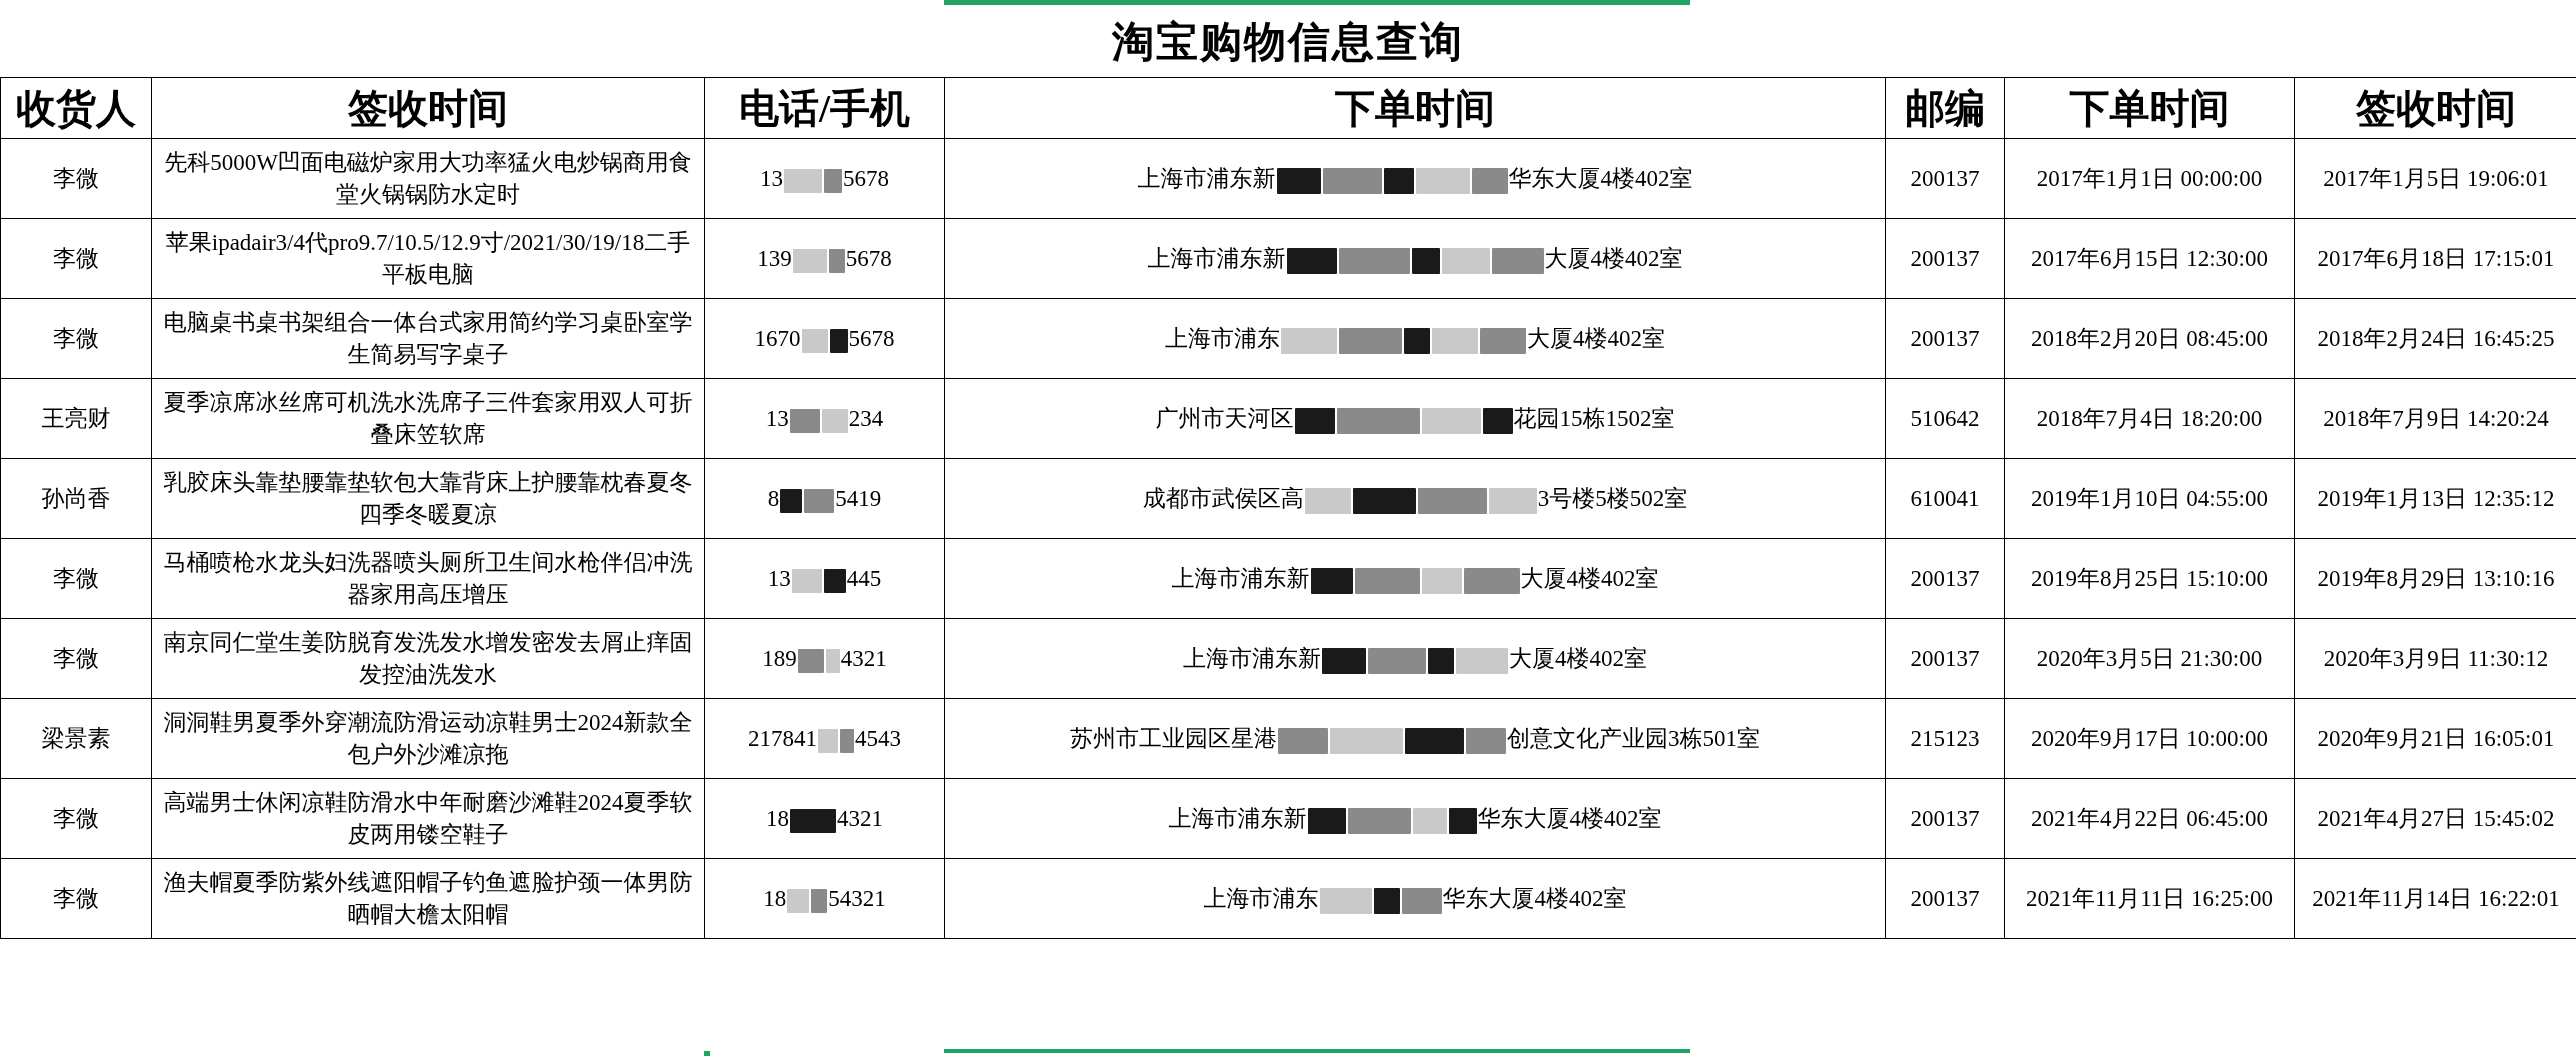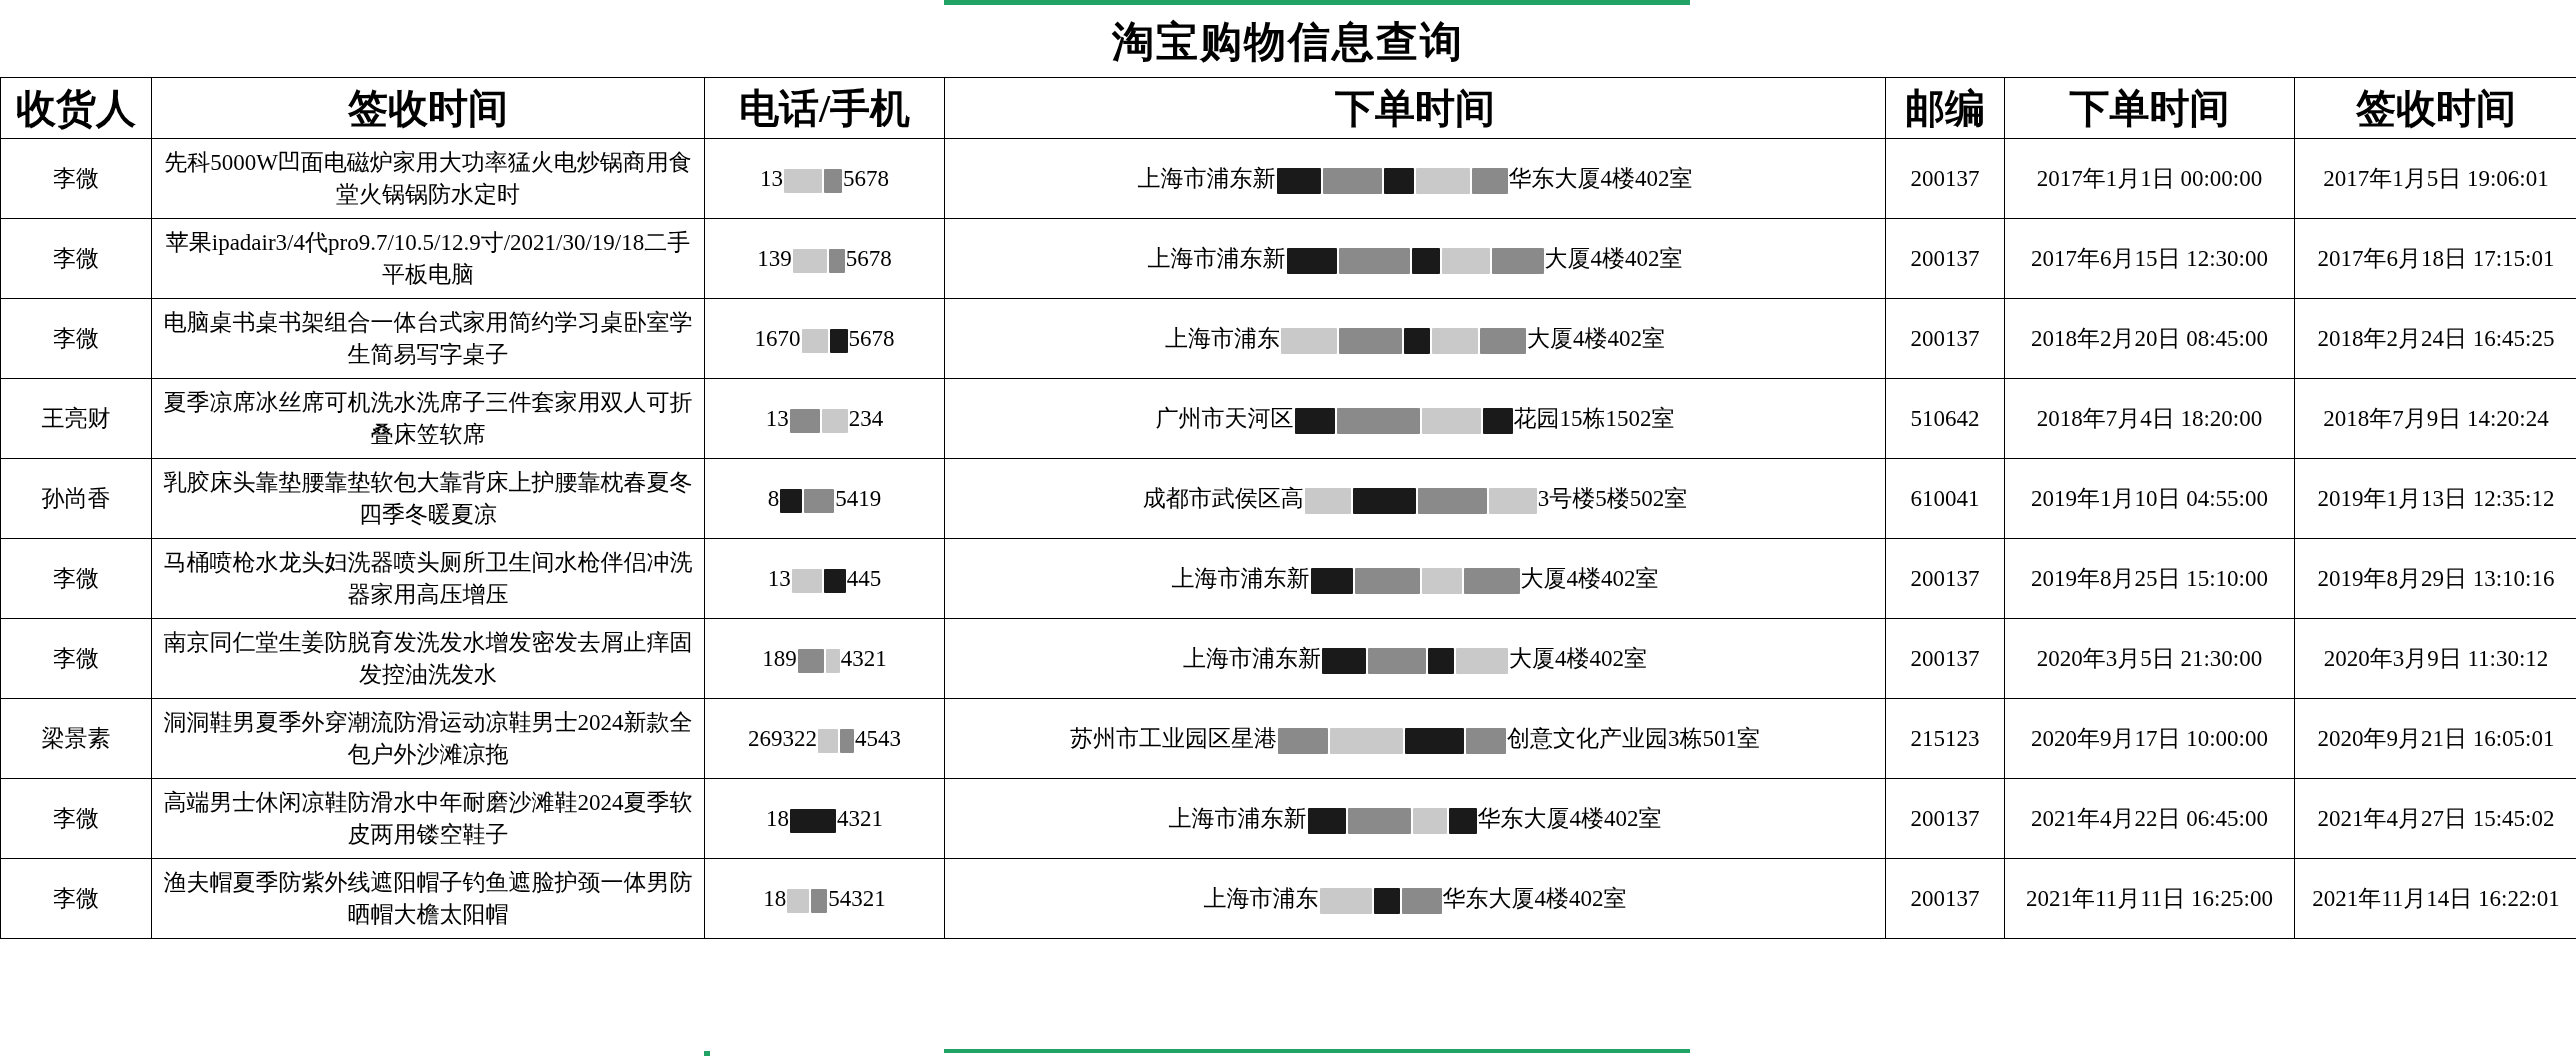--- a/index.html
+++ b/index.html
@@ -256,21 +256,21 @@
         <td class="zip">200137</td>
         <td class="date">2020年3月5日 21:30:00</td>
         <td class="date">2020年3月9日 11:30:12</td>
       </tr>
 
       <tr>
         <td class="name">梁景素</td>
         <td class="product">洞洞鞋男夏季外穿潮流防滑运动凉鞋男士2024新款全包户外沙滩凉拖</td>
         <td class="phone">
           <span class="phone-wrap">
-            <span>269322</span><span class="rd light" style="width:20px"></span><span class="rd mid" style="width:14px"></span><span>4543</span>
+            <span>217841</span><span class="rd light" style="width:20px"></span><span class="rd mid" style="width:14px"></span><span>4543</span>
           </span>
         </td>
         <td class="addr">
           <span>苏州市工业园区星港</span><span class="rd mid" style="width:50px"></span><span class="rd light" style="width:73px"></span><span class="rd dark" style="width:59px"></span><span class="rd mid" style="width:40px"></span><span>创意文化产业园3栋501室</span>
         </td>
         <td class="zip">215123</td>
         <td class="date">2020年9月17日 10:00:00</td>
         <td class="date">2020年9月21日 16:05:01</td>
       </tr>
 

